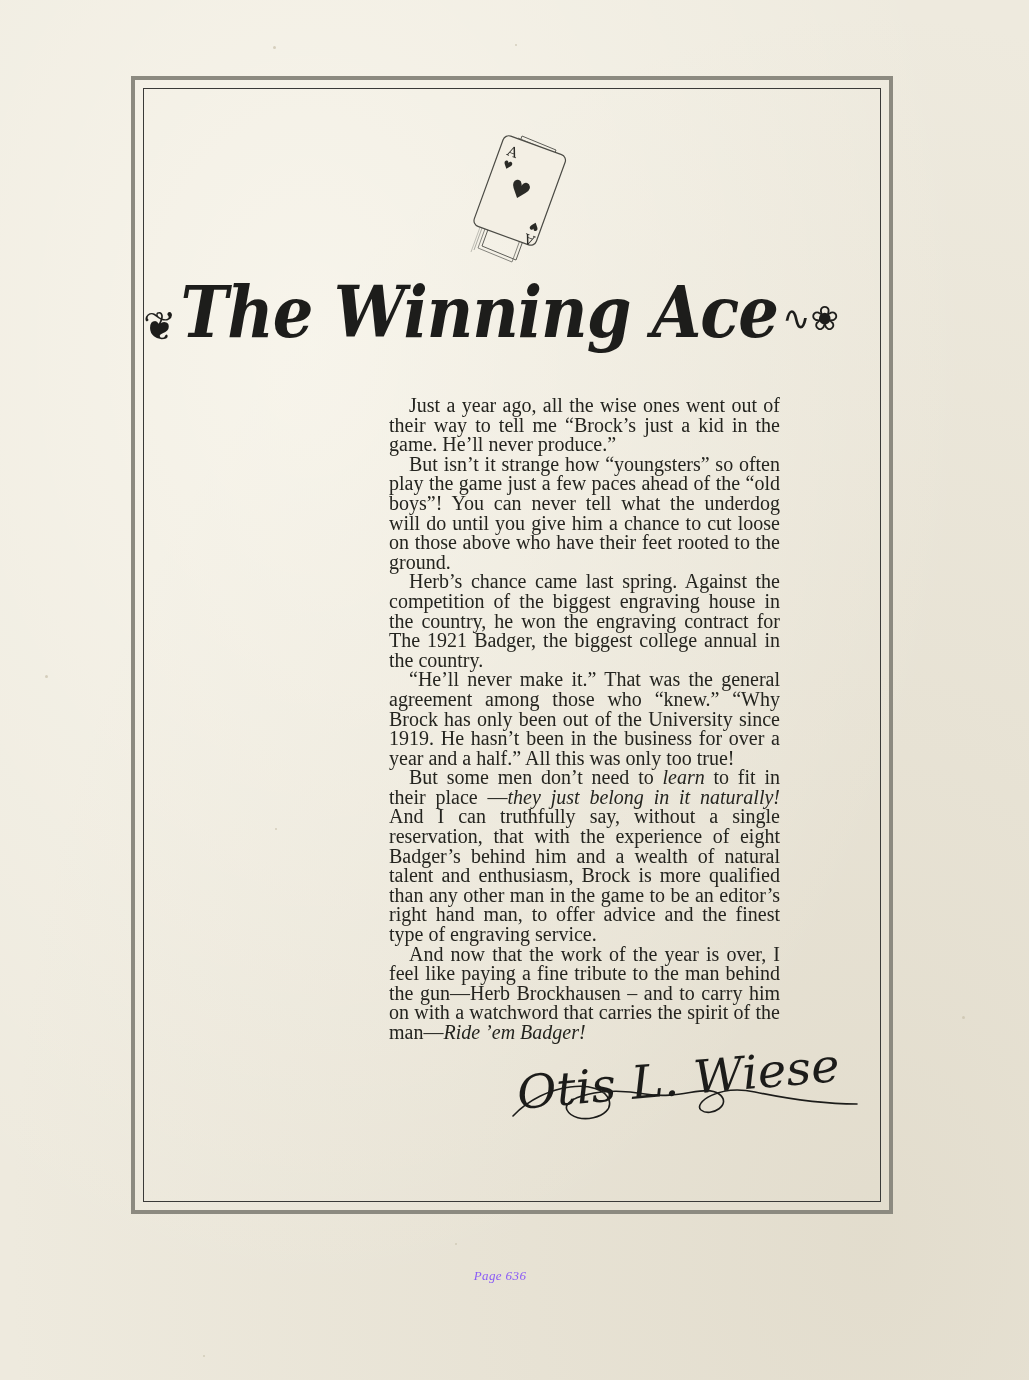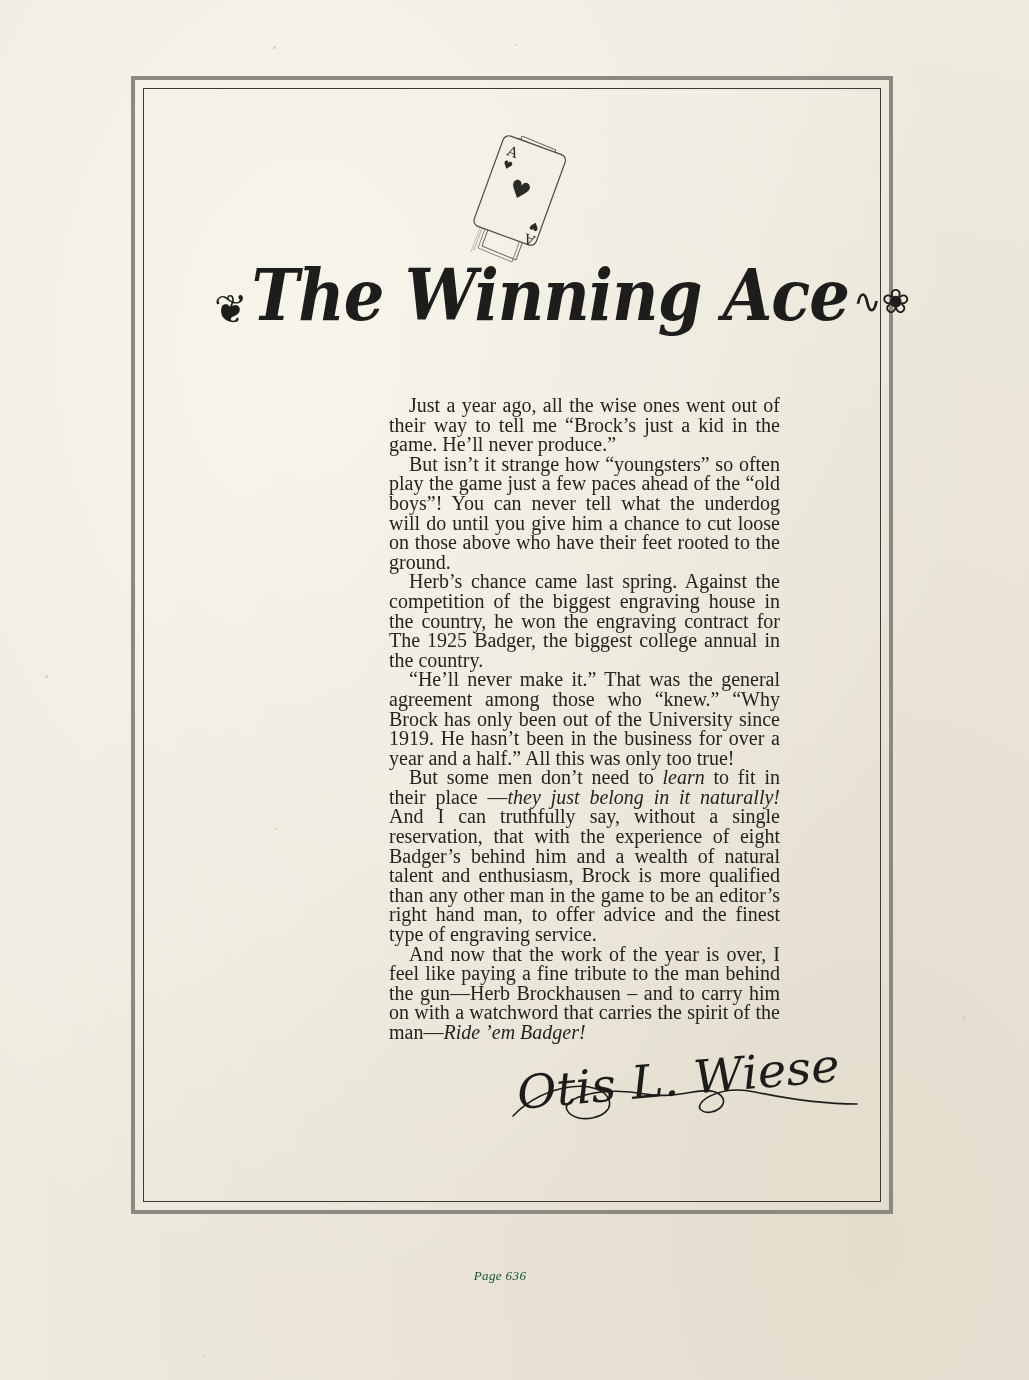--- a/index.html
+++ b/index.html
@@ -54,23 +54,23 @@
     left: 452px;
     top: 128px;
     width: 130px;
     height: 145px;
   }
 
   
   #title-block {
     position: absolute;
     left: 143px;
-    top: 263px;
+    top: 280px;
     width: 838px;
-    text-align: center;
+    text-align: left;
   }
   #title-text {
     font-family: "DejaVu Serif", serif;
     font-style: italic;
     font-weight: 700;
     font-size: 64px;
     letter-spacing: -1px;
     color: #1d1d1b;
     line-height: 1;
     white-space: nowrap;
@@ -127,21 +127,21 @@
   
   #page-number {
     position: absolute;
     left: 0;
     top: 1268px;
     width: 1000px;
     text-align: center;
     font-family: "Liberation Serif", serif;
     font-style: italic;
     font-size: 13px;
-    color: #14532d;
+    color: #8b5cf6;
     letter-spacing: 0.4px;
   }
   .speck {
     position: absolute;
     background: #c9c1ab;
     border-radius: 50%;
     opacity: 0.7;
   }
 </style>
 </head>
@@ -188,21 +188,21 @@
 
   <div id="title-block">
     <span id="title-flourish-left" style="font-size:40px; vertical-align:-6px;">❦</span>
     <span id="title-text">The Winning Ace</span>
     <span id="title-flourish-right" style="font-size:34px; vertical-align:4px;">∿❀</span>
   </div>
 
   <div id="article">
       <p>Just a year ago, all the wise ones went out of their way to tell me “Brock’s just a kid in the game.  He’ll never produce.”</p>
       <p>But isn’t it strange how “youngsters” so often play the game just a few paces ahead of the “old boys”!  You can never tell what the underdog will do until you give him a chance to cut loose on those above who have their feet rooted to the ground.</p>
-      <p>Herb’s chance came last spring.  Against the competition of the biggest engraving house in the country, he won the engraving contract for The 1925 Badger, the biggest college annual in the country.</p>
+      <p>Herb’s chance came last spring.  Against the competition of the biggest engraving house in the country, he won the engraving contract for The 1921 Badger, the biggest college annual in the country.</p>
       <p>“He’ll never make it.”  That was the general agreement among those who “knew.”  “Why Brock has only been out of the University since 1919.  He hasn’t been in the business for over a year and a half.”  All this was only too true!</p>
       <p>But some men don’t need to <i>learn</i> to fit in their place —<i>they just belong in it naturally!</i>  And I can truthfully say, without a single reservation, that with the experience of eight Badger’s behind him and a wealth of natural talent and enthusiasm, Brock is more qualified than any other man in the game to be an editor’s right hand man, to offer advice and the finest type of engraving service.</p>
       <p>And now that the work of the year is over, I feel like paying a fine tribute to the man behind the gun—Herb Brockhausen – and to carry him on with a watchword that carries the spirit of the man—<i>Ride ’em Badger!</i></p>
     </div>
 
   <div id="signature">
     <div id="signature-text">Otis L. Wiese</div>
     <svg width="360" height="70" viewBox="0 0 360 70" style="position:absolute;left:0;top:0;" aria-hidden="true">
       <path d="M8 52 C40 18, 96 14, 104 36 C110 54, 70 62, 62 46 C56 34, 96 22, 140 30 C176 36, 200 20, 214 30 C228 40, 206 54, 196 46 C188 39, 214 20, 250 28 C288 36, 320 40, 352 40" fill="none" stroke="#1c1c1a" stroke-width="1.6" stroke-linecap="round"></path>
     </svg>

